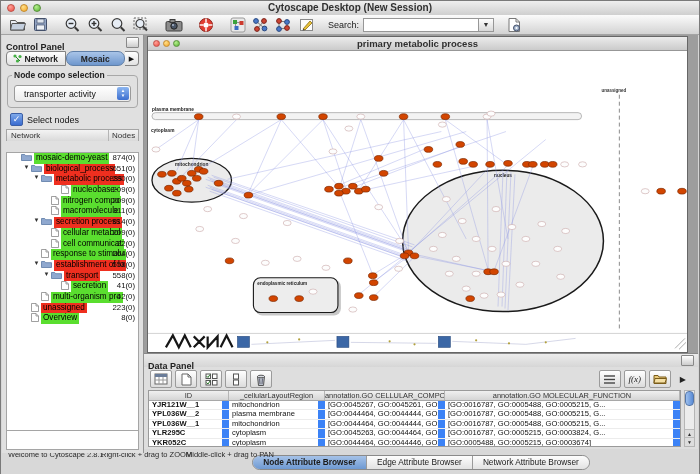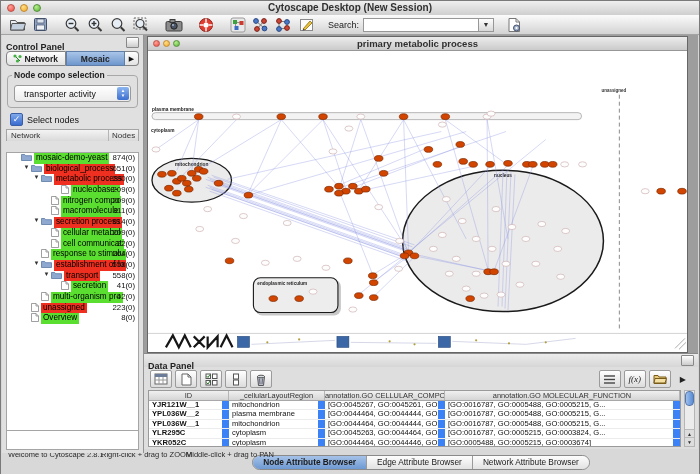--- a/index.html
+++ b/index.html
@@ -34,21 +34,21 @@
     border-right:1px solid #949494;box-sizing:border-box;z-index:3;}
   .cp-header{height:13px;position:relative;padding:1px 4px 0;}
   .cp-title{font-size:9px;font-weight:bold;color:#222;}
   .cp-float{position:absolute;right:4px;top:2px;width:11px;height:9px;border:1px solid #888;
     background:linear-gradient(#fff,#ccc);border-radius:1px;}
   .cp-tabs{display:flex;margin:2px 4px 0;height:15px;}
   .cp-tab{flex:1;display:flex;align-items:center;justify-content:center;gap:2px;
     border:1px solid #838383;background:linear-gradient(#fefefe,#e2e2e2);
     font-size:8.5px;font-weight:bold;color:#222;}
   .cp-tab.first{border-radius:4px 0 0 4px;}
-  .cp-tab.sel{background:linear-gradient(#a9c4e8,#6e97cd);border-color:#5f7fa8;}
+  .cp-tab.sel{background:linear-gradient(#a9c4e8,#6e97cd);border-color:#5f7fa8;border-radius:7px;}
   .cp-tab-arrow{width:13px;border:1px solid #838383;border-left:none;border-radius:0 4px 4px 0;
     background:linear-gradient(#fefefe,#e2e2e2);font-size:7px;display:flex;align-items:center;justify-content:center;color:#111;}
   fieldset.ncs{margin:4px 5px 0;border:1px solid #a8a8a8;border-radius:4px;padding:4px 4px 5px;}
   fieldset.ncs legend{font-size:8.5px;font-weight:bold;color:#222;padding:0 2px;}
   .mac-select{height:15px;border:1px solid #9a9a9a;border-radius:3px;
     background:linear-gradient(#ffffff,#ececec);position:relative;
     display:flex;align-items:center;font-size:8.8px;color:#111;padding-left:9px;margin:1px 2px 0;}
   .mac-step{position:absolute;right:1px;top:1px;bottom:1px;width:12px;border-radius:2px;
     background:linear-gradient(#8cb6f0,#3d6fd0);display:flex;flex-direction:column;
     align-items:center;justify-content:center;color:#fff;font-size:4.5px;line-height:4.5px;}

